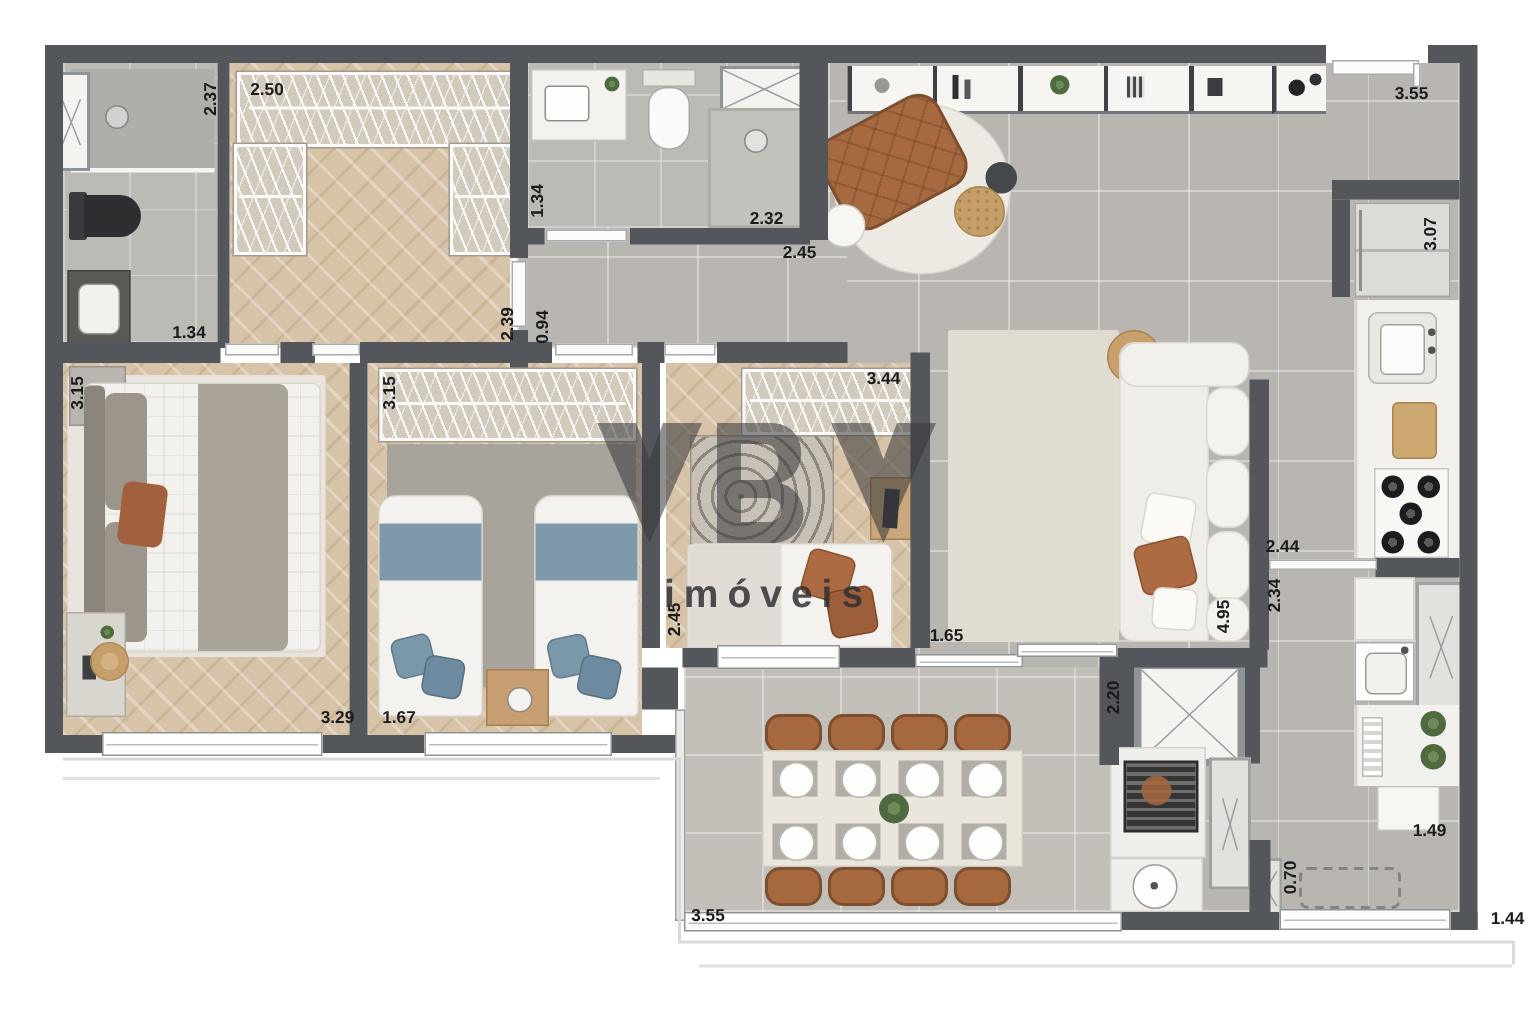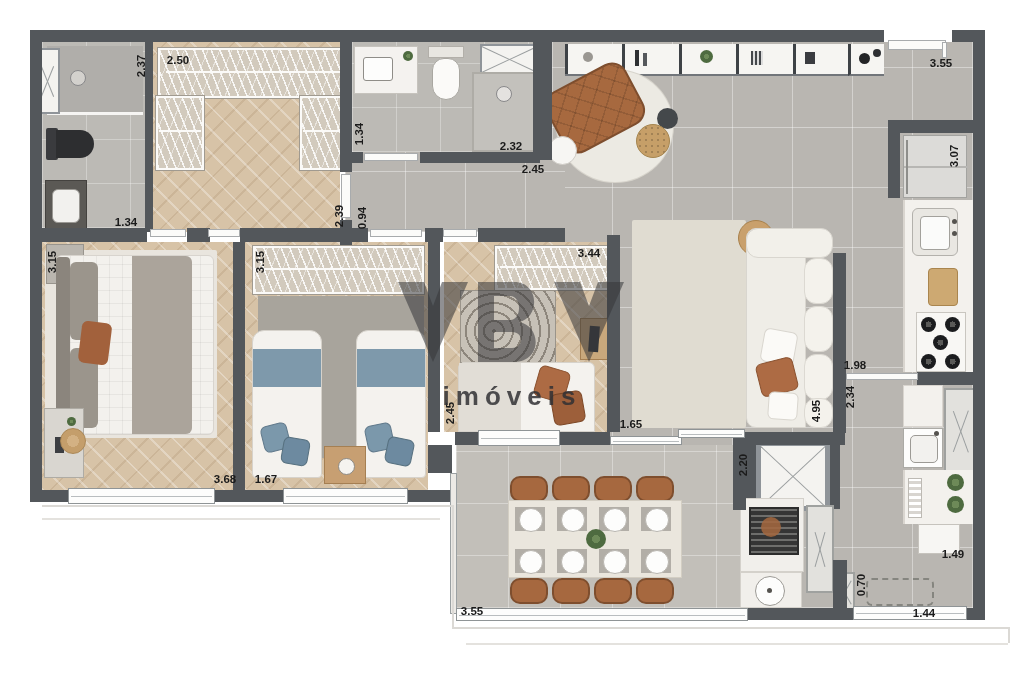--- a/index.html
+++ b/index.html
@@ -327,41 +327,41 @@
   <div class="ol" style="left:42px;top:518px;width:398px;border-color:#e4e2de;"></div>
   <div class="olv" style="left:452px;top:505px;height:122px;"></div>
   <div class="ol" style="left:452px;top:627px;width:556px;"></div>
   <div class="ol" style="left:466px;top:643px;width:542px;border-color:#e4e2de;"></div>
   <div class="olv" style="left:1008px;top:627px;height:16px;"></div>
 
   <span class="dim rot" style="left:141px;top:66px;">2.37</span>
   <span class="dim" style="left:178px;top:60px;">2.50</span>
   <span class="dim" style="left:126px;top:222px;">1.34</span>
   <span class="dim rot" style="left:52px;top:262px;">3.15</span>
-  <span class="dim" style="left:225px;top:479px;">3.68</span>
+  <span class="dim" style="left:225px;top:479px;">3.29</span>
   <span class="dim rot" style="left:359px;top:134px;">1.34</span>
   <span class="dim" style="left:511px;top:146px;">2.32</span>
   <span class="dim" style="left:533px;top:169px;">2.45</span>
   <span class="dim rot" style="left:339px;top:216px;">2.39</span>
   <span class="dim rot" style="left:362px;top:218px;">0.94</span>
   <span class="dim rot" style="left:260px;top:262px;">3.15</span>
   <span class="dim" style="left:266px;top:479px;">1.67</span>
   <span class="dim rot" style="left:450px;top:413px;">2.45</span>
   <span class="dim" style="left:589px;top:253px;">3.44</span>
   <span class="dim" style="left:631px;top:424px;">1.65</span>
   <span class="dim" style="left:941px;top:63px;">3.55</span>
   <span class="dim rot" style="left:954px;top:156px;">3.07</span>
-  <span class="dim" style="left:855px;top:365px;">1.98</span>
+  <span class="dim" style="left:855px;top:365px;">2.44</span>
   <span class="dim rot" style="left:850px;top:397px;">2.34</span>
   <span class="dim rot" style="left:816px;top:411px;">4.95</span>
   <span class="dim rot" style="left:743px;top:465px;">2.20</span>
   <span class="dim" style="left:472px;top:611px;">3.55</span>
   <span class="dim" style="left:953px;top:554px;">1.49</span>
   <span class="dim rot" style="left:861px;top:585px;">0.70</span>
-  <span class="dim" style="left:924px;top:613px;">1.44</span>
+  <span class="dim" style="left:1005px;top:613px;">1.44</span>
 
   <div id="wm">
     <svg width="226" height="100" viewBox="0 0 226 100">
       <polygon points="0,0 26,0 35,24 44,0 70,0 35,80" fill="#36373a"></polygon>
       <path d="M80,0 h36 c26,0 26,36 5,40 c23,4 23,40 -5,40 h-36 z M96,14 v24 h16 c12,0 12,-24 0,-24 z M96,50 v16 h18 c12,0 12,-16 0,-16 z" fill="#36373a" fill-rule="evenodd"></path>
       <polygon points="156,0 182,0 191,24 200,0 226,0 191,80" fill="#36373a"></polygon>
     </svg>
   </div>
   <span class="wm-sub">imóveis</span>
 

